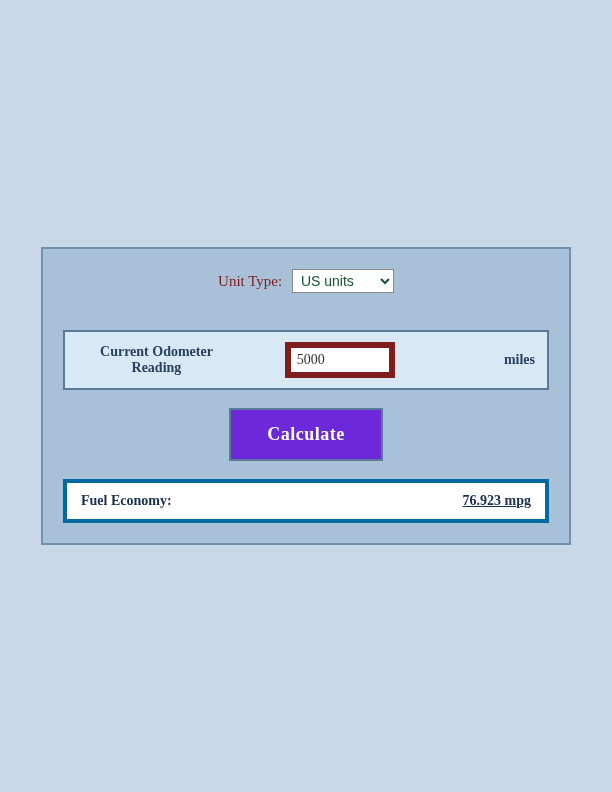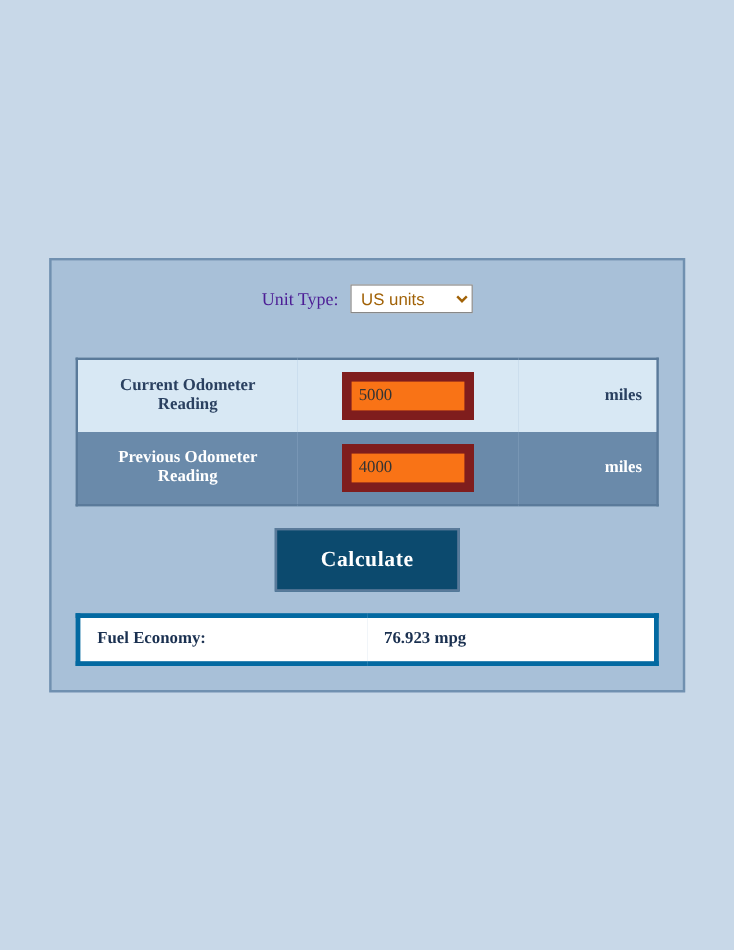--- a/index.html
+++ b/index.html
@@ -24,29 +24,29 @@
     
     .unit-type-row {
       text-align: center;
       margin-bottom: 20px;
       font-size: 15px;
       color: #333;
     }
 
     .unit-type-row label {
       margin-right: 6px;
-      color: #4c1d95;
+      color: #7f1d1d;
     }
 
     .unit-type-row select {
       font-size: 14px;
       padding: 2px 4px;
       border: 1px solid #888;
       background: white;
-      color: #a16207;
+      color: #14532d;
     }
 
     
     .input-table {
       width: 100%;
       border-collapse: collapse;
       margin-bottom: 18px;
       border: 2px solid #5a7a9a;
       margin-top: 37px;
     }
@@ -87,34 +87,34 @@
 
     .input-table .unit-cell {
       width: 24%;
       text-align: right;
     }
 
     .input-table input[type="text"] {
       width: 110px;
       padding: 4px 6px;
       font-size: 14px;
-      border: 8px solid #7f1d1d;
-      background: #f97316;
+      border: 6px solid #7f1d1d;
+      background: #ffffff;
       color: #333;
       font-family: Georgia, serif;
     }
 
     
     .calculate-section {
       text-align: center;
       margin-bottom: 18px;
     }
 
     .calculate-btn {
-      background: #0c4a6e;
+      background: #6d28d9;
       color: white;
       border: 2px solid #5a7a9a;
       padding: 14px 36px;
       font-size: 18px;
       font-family: Georgia, serif;
       font-weight: bold;
       cursor: pointer;
       letter-spacing: 0.5px;
     }
 
@@ -148,21 +148,22 @@
       color: white;
       font-weight: bold;
     }
 
     .results-table .result-label {
       width: 50%;
     }
 
     .results-table .result-value {
       width: 50%;
-      text-align: left;
+      text-align: right;
+      text-decoration: underline;
     }
   </style>
 </head>
 <body>
 
 <div class="page-wrapper">
 
   <div class="unit-type-row">
     <label>Unit Type:</label>
     <select>
@@ -173,27 +174,20 @@
 
   <table class="input-table">
     <tbody id="input-tbody">
     <tr>
       <td class="label-cell">Current Odometer Reading</td>
       <td class="input-cell">
         <input type="text" value="5000" style="">
       </td>
       <td class="unit-cell">miles</td>
     </tr>
-        <tr>
-      <td class="label-cell">Previous Odometer Reading</td>
-      <td class="input-cell">
-        <input type="text" value="4000" style="">
-      </td>
-      <td class="unit-cell">miles</td>
-    </tr>
       </tbody>
   </table>
 
   <div class="calculate-section">
     <button class="calculate-btn">Calculate</button>
   </div>
 
   <table class="results-table">
     <tbody id="results-tbody">
     <tr>

